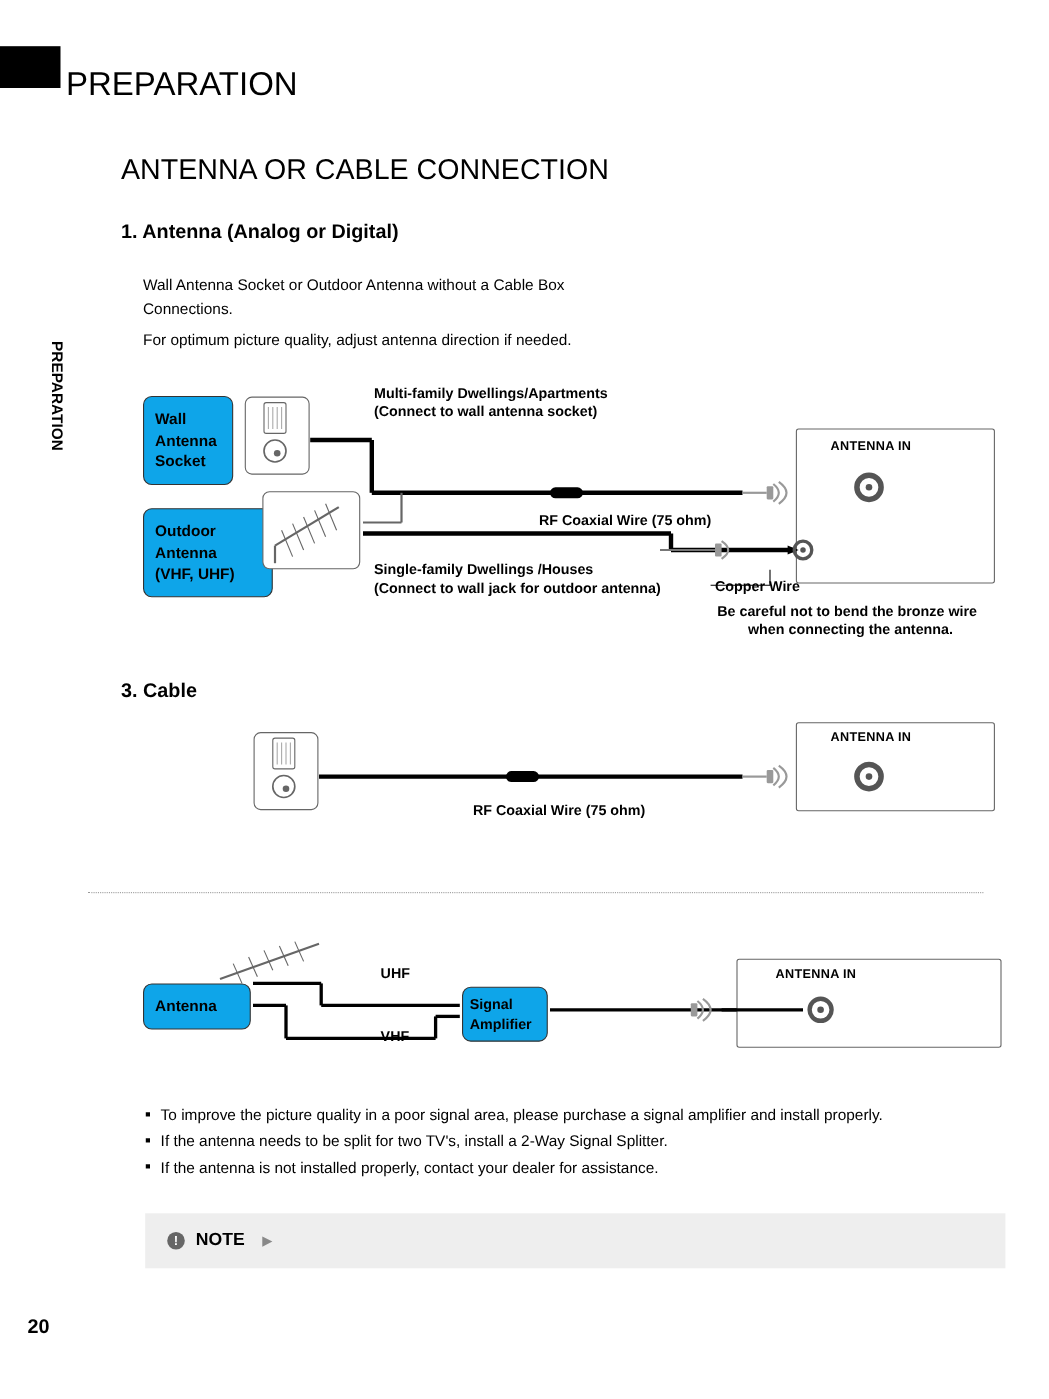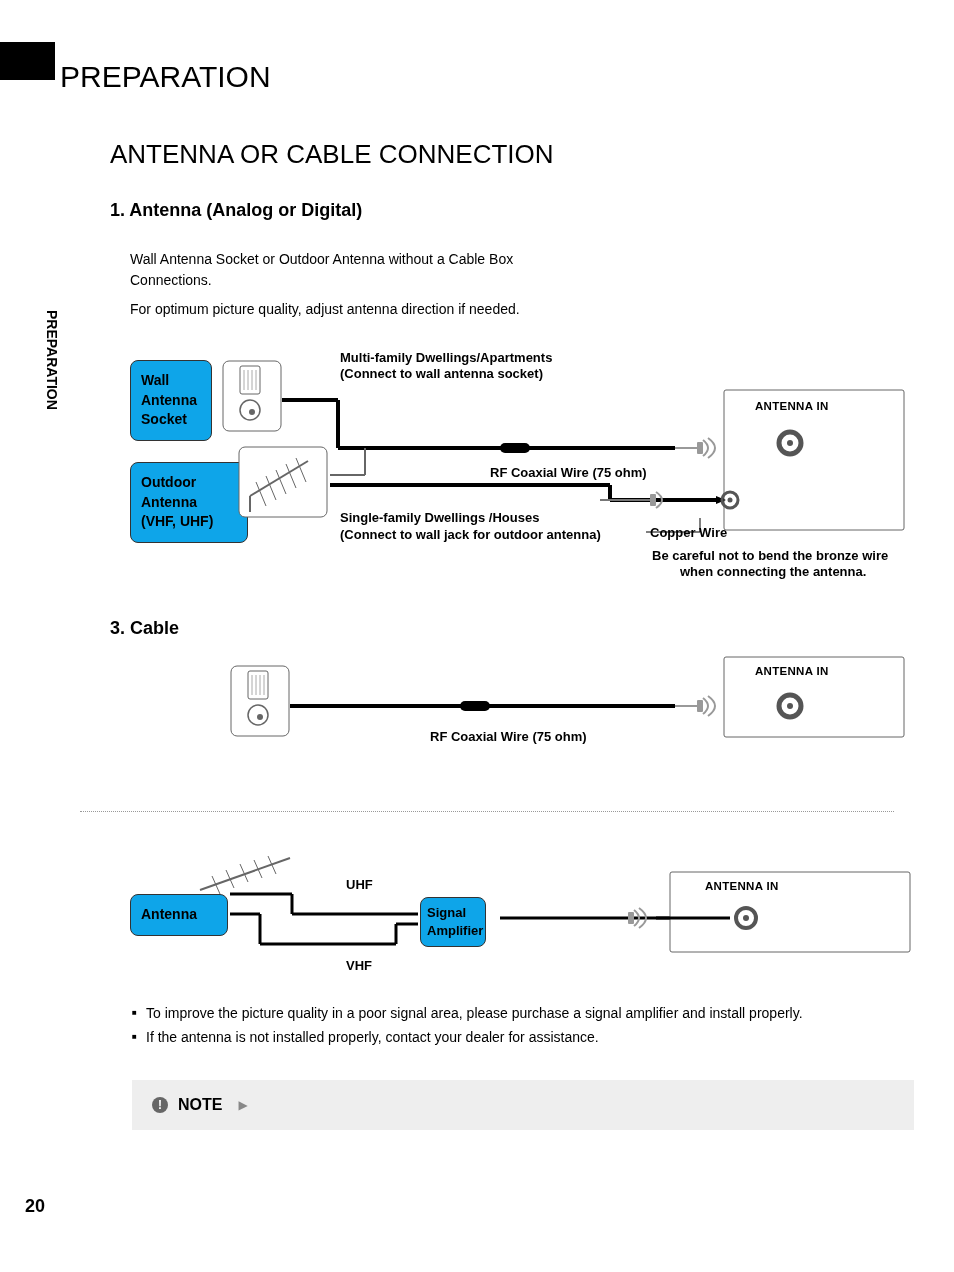--- a/index.html
+++ b/index.html
@@ -180,22 +180,22 @@
   <div class="label-box" style="position:absolute; left:0; top:42px; width:98px;">Antenna</div>
   <svg style="position:absolute; left:60px; top:-2px;" width="120" height="44">
     <line x1="10" y1="40" x2="100" y2="8" stroke="#666" stroke-width="2"></line>
     <line x1="22" y1="26" x2="30" y2="44" stroke="#666"></line>
     <line x1="36" y1="20" x2="44" y2="38" stroke="#666"></line>
     <line x1="50" y1="14" x2="58" y2="32" stroke="#666"></line>
     <line x1="64" y1="10" x2="72" y2="28" stroke="#666"></line>
     <line x1="78" y1="6" x2="86" y2="24" stroke="#666"></line>
   </svg>
   <div class="ann" style="position:absolute; left:216px; top:25px;">UHF</div>
-  <div class="ann" style="position:absolute; left:216px; top:106px;">VHF</div>
-  <div class="label-box" style="position:absolute; left:290px; top:45px; width:66px; padding:6px 6px; font-size:13px; white-space:pre-line;">Signal
+  <div class="ann" style="position:absolute; left:216px; top:82px;">VHF</div>
+  <div class="label-box" style="position:absolute; left:290px; top:45px; width:78px; padding:6px 6px; font-size:13px; white-space:pre-line;">Signal
 Amplifier</div>
   <svg style="position:absolute;left:0;top:0;" width="780" height="120">
 
     <line x1="100" y1="42" x2="162" y2="42" stroke="#000" stroke-width="3"></line>
     <line x1="162" y1="42" x2="162" y2="62" stroke="#000" stroke-width="3"></line>
     <line x1="162" y1="62" x2="288" y2="62" stroke="#000" stroke-width="3"></line>
 
     <line x1="100" y1="62" x2="130" y2="62" stroke="#000" stroke-width="3"></line>
     <line x1="130" y1="62" x2="130" y2="92" stroke="#000" stroke-width="3"></line>
     <line x1="130" y1="92" x2="266" y2="92" stroke="#000" stroke-width="3"></line>
@@ -215,20 +215,21 @@
     <circle cx="616" cy="66" r="10" fill="none" stroke="#555" stroke-width="4"></circle>
     <circle cx="616" cy="66" r="3" fill="#555"></circle>
 
     <line x1="526" y1="66" x2="600" y2="66" stroke="#000" stroke-width="3"></line>
   </svg>
   <div class="ant-in" style="position:absolute; left:575px; top:28px;">ANTENNA IN</div>
 </div>
 
 <ul class="bullet-list">
   <li>To improve the picture quality in a poor signal area, please purchase a signal amplifier and install properly.</li>
+  <li>If the antenna needs to be split for two TV's, install a 2-Way Signal Splitter.</li>
   <li>If the antenna is not installed properly, contact your dealer for assistance.</li>
 </ul>
 
 <div class="note-box">
   <span class="note-icon">!</span>
   <span class="note-label">NOTE</span>
   <span class="note-arrow">▶</span>
 </div>
 
 </body></html>

